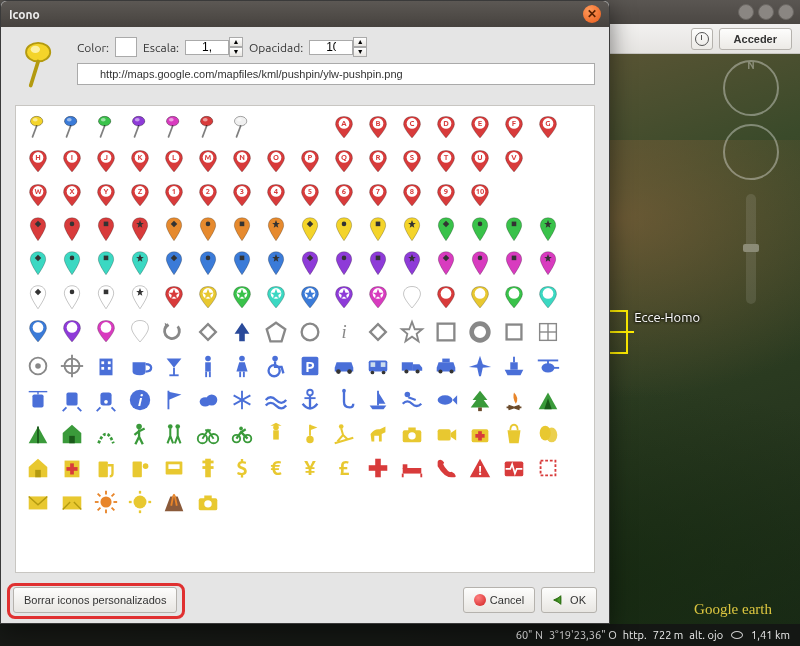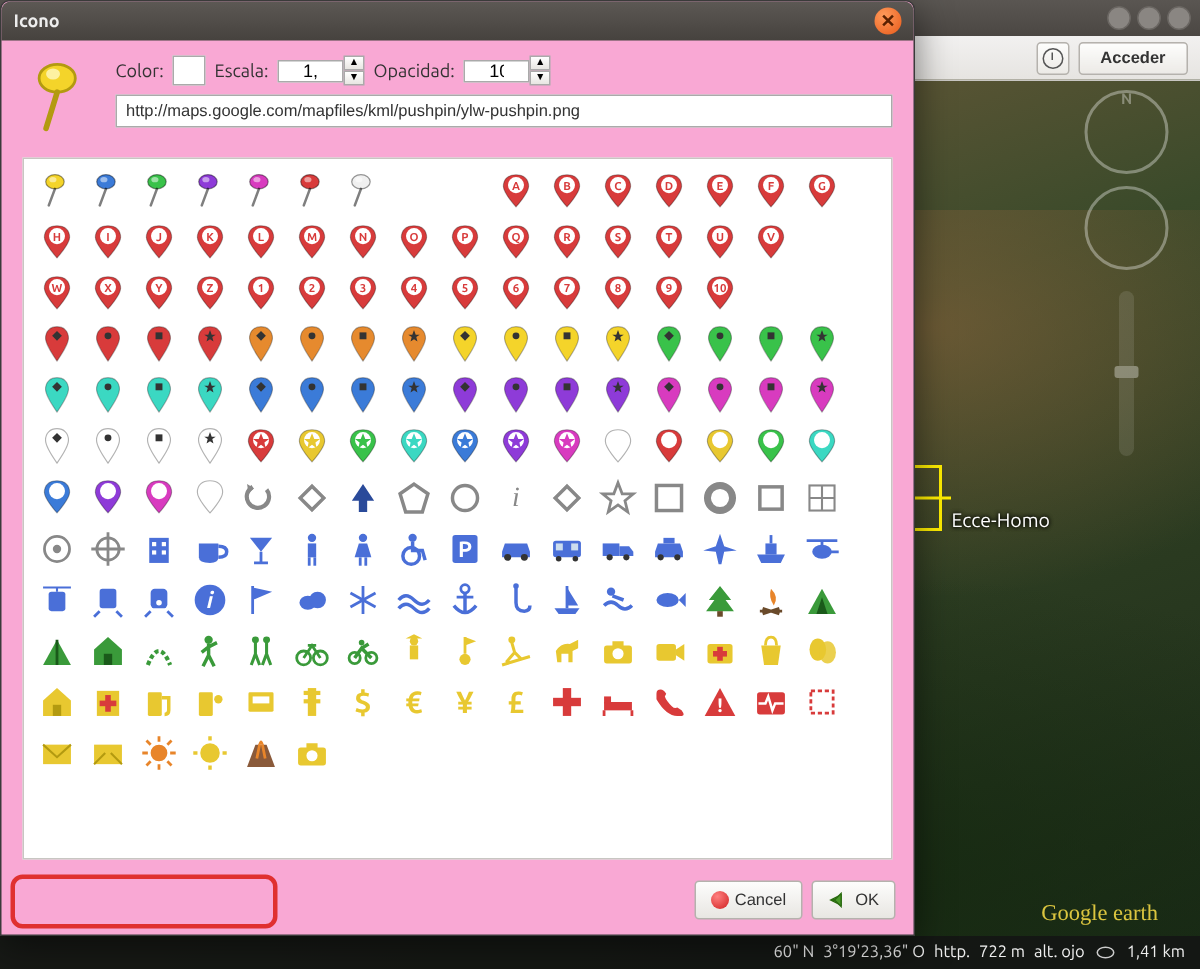--- a/index.html
+++ b/index.html
@@ -26,48 +26,48 @@
   .eye-icon { display:inline-block; width:12px; height:8px; border:1.5px solid #ccc; border-radius:60% 60% 60% 60%; margin:0 2px; }
 
   
   .nav-controls { position:absolute; top:60px; right:14px; width:70px; display:flex; flex-direction:column; align-items:center; gap:8px; opacity:.35; }
   .nav-ring { width:56px; height:56px; border:2px solid #fff; border-radius:50%; position:relative; }
   .nav-ring.big::after { content:"N"; position:absolute; top:-2px; left:50%; transform:translateX(-50%); font-size:10px; color:#fff; font-weight:bold; }
   .nav-slider { width:10px; height:110px; background:rgba(255,255,255,.3); border-radius:5px; margin-top:6px; position:relative; }
   .nav-slider::before { content:""; position:absolute; left:-3px; top:50px; width:16px; height:8px; background:#fff; border-radius:2px; }
 
   
-  .placemark { position:absolute; top:310px; right:100px; display:flex; align-items:flex-end; gap:6px; }
+  .placemark { position:absolute; top:310px; right:100px; display:flex; align-items:flex-start; gap:6px; }
   .placemark-target { width:44px; height:44px; border:2px solid #ffee00; position:relative; display:flex; align-items:center; justify-content:center; }
   .placemark-target::before,.placemark-target::after { content:""; position:absolute; background:#ffee00; }
   .placemark-target::before { left:-8px; right:-8px; top:50%; height:2px; transform:translateY(-50%); }
   .placemark-target::after { top:-8px; bottom:-8px; left:50%; width:2px; transform:translateX(-50%); }
   .placemark-label { color:#fff; font-size:13px; text-shadow:0 0 3px #000,0 0 3px #000; }
 
   
   .pushpin { width:28px; height:28px; }
 
   
-  .dialog { position:absolute; top:0; left:0; width:610px; height:624px; background:#f9a8d4; border:1px solid #3a3a3a; border-radius:6px 6px 0 0; box-shadow:0 6px 24px rgba(0,0,0,.5); display:flex; flex-direction:column; }
+  .dialog { position:absolute; top:0; left:0; width:610px; height:624px; background:#e5e5e5; border:1px solid #3a3a3a; border-radius:6px 6px 0 0; box-shadow:0 6px 24px rgba(0,0,0,.5); display:flex; flex-direction:column; }
   .titlebar { height:26px; background:linear-gradient(#5c5854,#46423e); border-radius:6px 6px 0 0; display:flex; align-items:center; padding:0 8px; color:#eee; font-weight:bold; font-size:12px; }
   .titlebar .close { margin-left:auto; width:18px; height:18px; border-radius:50%; background:radial-gradient(circle at 35% 30%,#ff9a5a,#e85a1a); display:flex; align-items:center; justify-content:center; color:#5a2000; font-weight:bold; font-size:12px; }
 
   .dlg-body { flex:1; padding:10px 14px 6px; display:flex; flex-direction:column; gap:8px; overflow:hidden;justify-content:space-between; }
 
   .header-row { display:flex; gap:12px; align-items:flex-start; }
   .current-icon { width:50px; height:60px; display:flex; align-items:center; justify-content:center; }
   .current-icon .pushpin { width:44px; height:52px; }
   .form-col { flex:1; display:flex; flex-direction:column; gap:6px; }
   .form-line { display:flex; align-items:center; gap:6px; font-size:12px; color:#333; }
   .color-swatch { width:22px; height:20px; background:#fff; border:1px solid #aaa; }
   .spin { display:flex; align-items:center; }
   .spin input { width:44px; height:15px; border:1px solid #aaa; padding:0 16px; font-size:12px; }
   .spin-btns { display:flex; flex-direction:column; }
   .spin-btns button { width:14px; height:10px; border:1px solid #aaa; background:linear-gradient(#fff,#e8e6e2); font-size:7px; line-height:6px; padding:0; }
-  .url-field { width:100%; height:22px; border:1px solid #aaa; background:#fff; padding:0 6px; font-size:11px; color:#333; }
+  .url-field { width:100%; height:22px; border:1px solid #aaa; background:#fff; padding:0 22px; font-size:11px; color:#333; }
 
   
   .icon-grid-wrap { flex:1; border:1px solid #c8c6c2; background:#fff; padding:6px 10px 6px 6px; overflow-y:auto; }
   .icon-grid { display:grid; grid-template-columns:repeat(16,32px); grid-auto-rows:32px; gap:2px; }
   .icon-cell { width:32px; height:32px; display:flex; align-items:center; justify-content:center; cursor:pointer; border:1px solid transparent; }
   .icon-cell svg { width:26px; height:26px; }
 
   
   .btn-row { display:flex; gap:6px; padding:8px 12px 10px; align-items:center; }
   .btn { height:26px; padding:0 10px; background:linear-gradient(#fdfdfc,#e8e6e2); border:1px solid #b5b2ad; border-radius:3px; font-size:11px; color:#333; display:flex; align-items:center; gap:4px; cursor:pointer; }
@@ -1332,20 +1332,21 @@
               <rect x="4" y="10" width="20" height="13" rx="2" fill="#e8c830"></rect>
               <circle cx="14" cy="16" r="4" fill="#fff"></circle>
               <rect x="10" y="7" width="8" height="4" fill="#e8c830"></rect>
             </svg>
           </div>
         </div>
     </div>
   </div>
 
   <div class="btn-row">
+    <button class="btn">Borrar iconos personalizados</button>
     <div style="flex:1"></div>
     <button class="btn">
       <span class="red-dot"></span>
       <span>Cancel</span>
     </button>
     <button class="btn ok">
       <svg class="green-arrow" viewBox="0 0 16 16">
           <path d="M2 8 L10 8 L10 4 L2 8 L10 12 L10 8" fill="#4a9a2a" stroke="#2a6a10" stroke-width="1"></path>
           <path d="M10 3 L15 8 L10 13 Z" fill="#4a9a2a" stroke="#2a6a10" transform="rotate(180 10 8)"></path>
         </svg>

